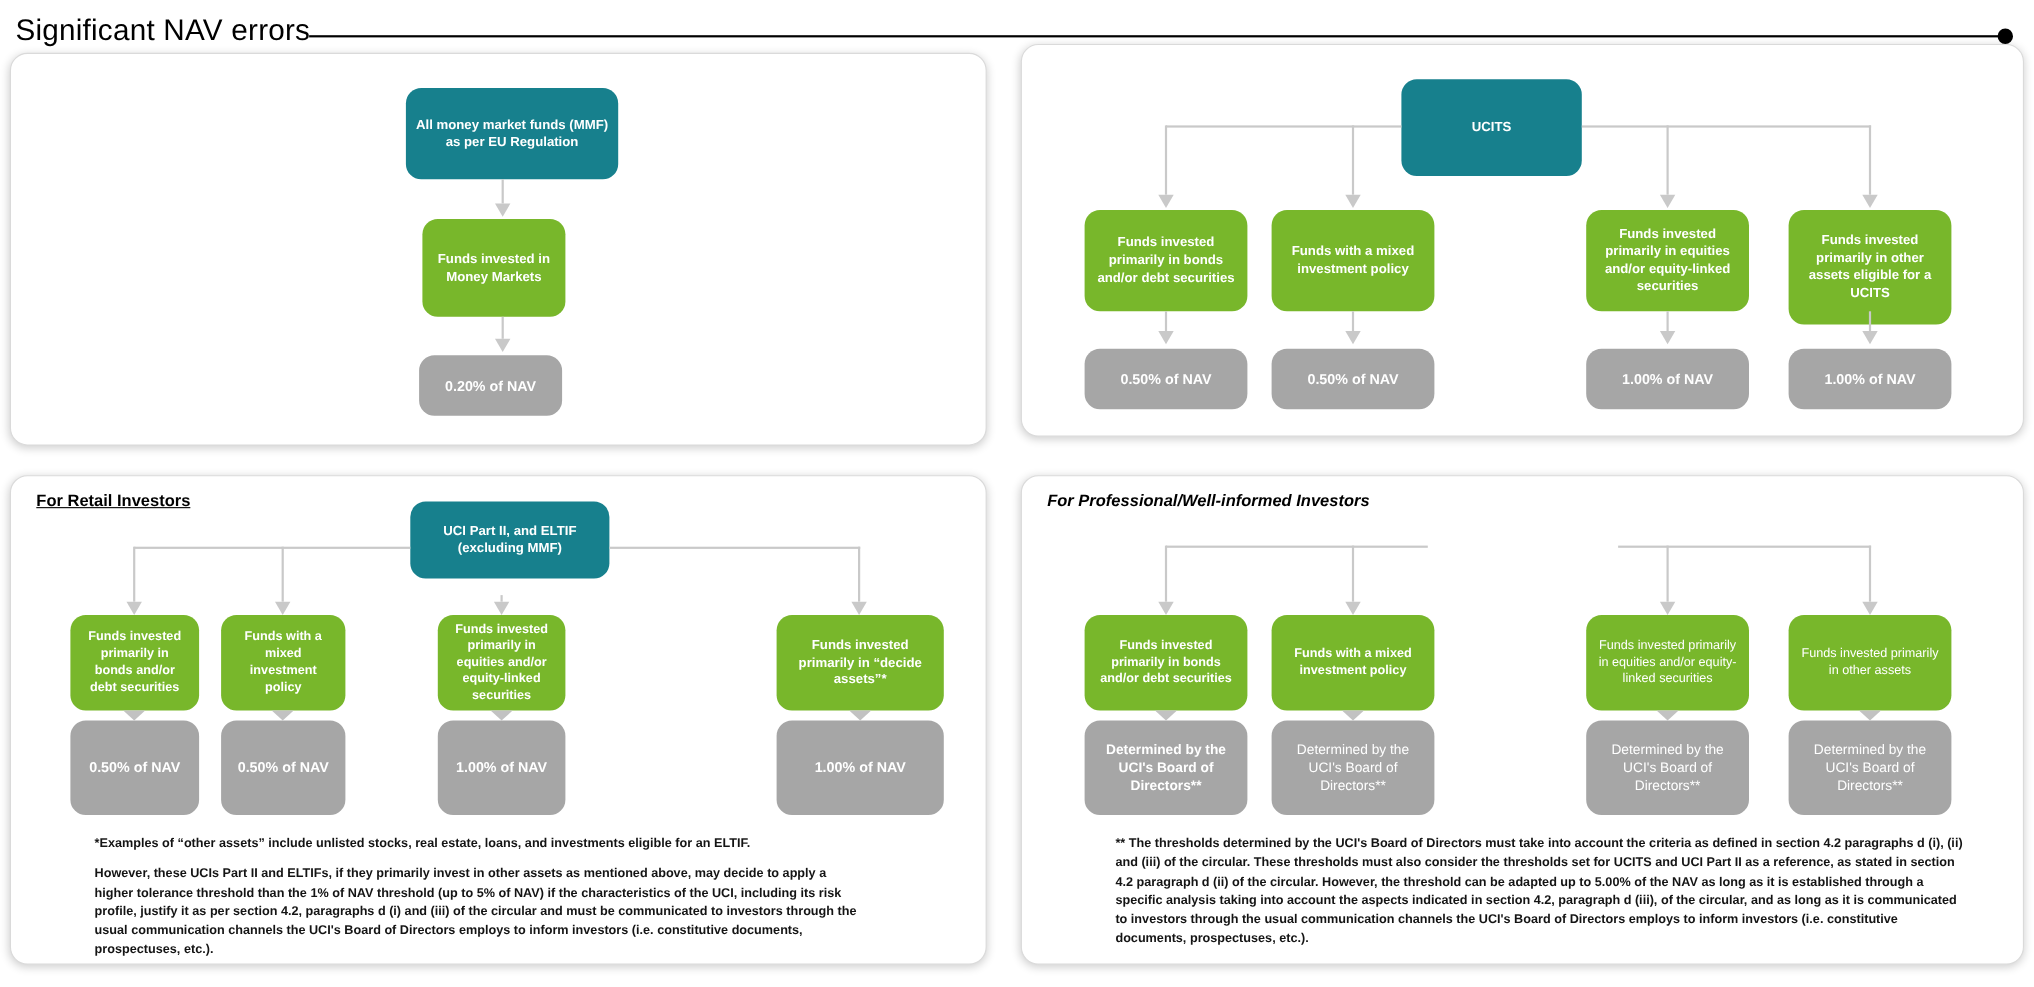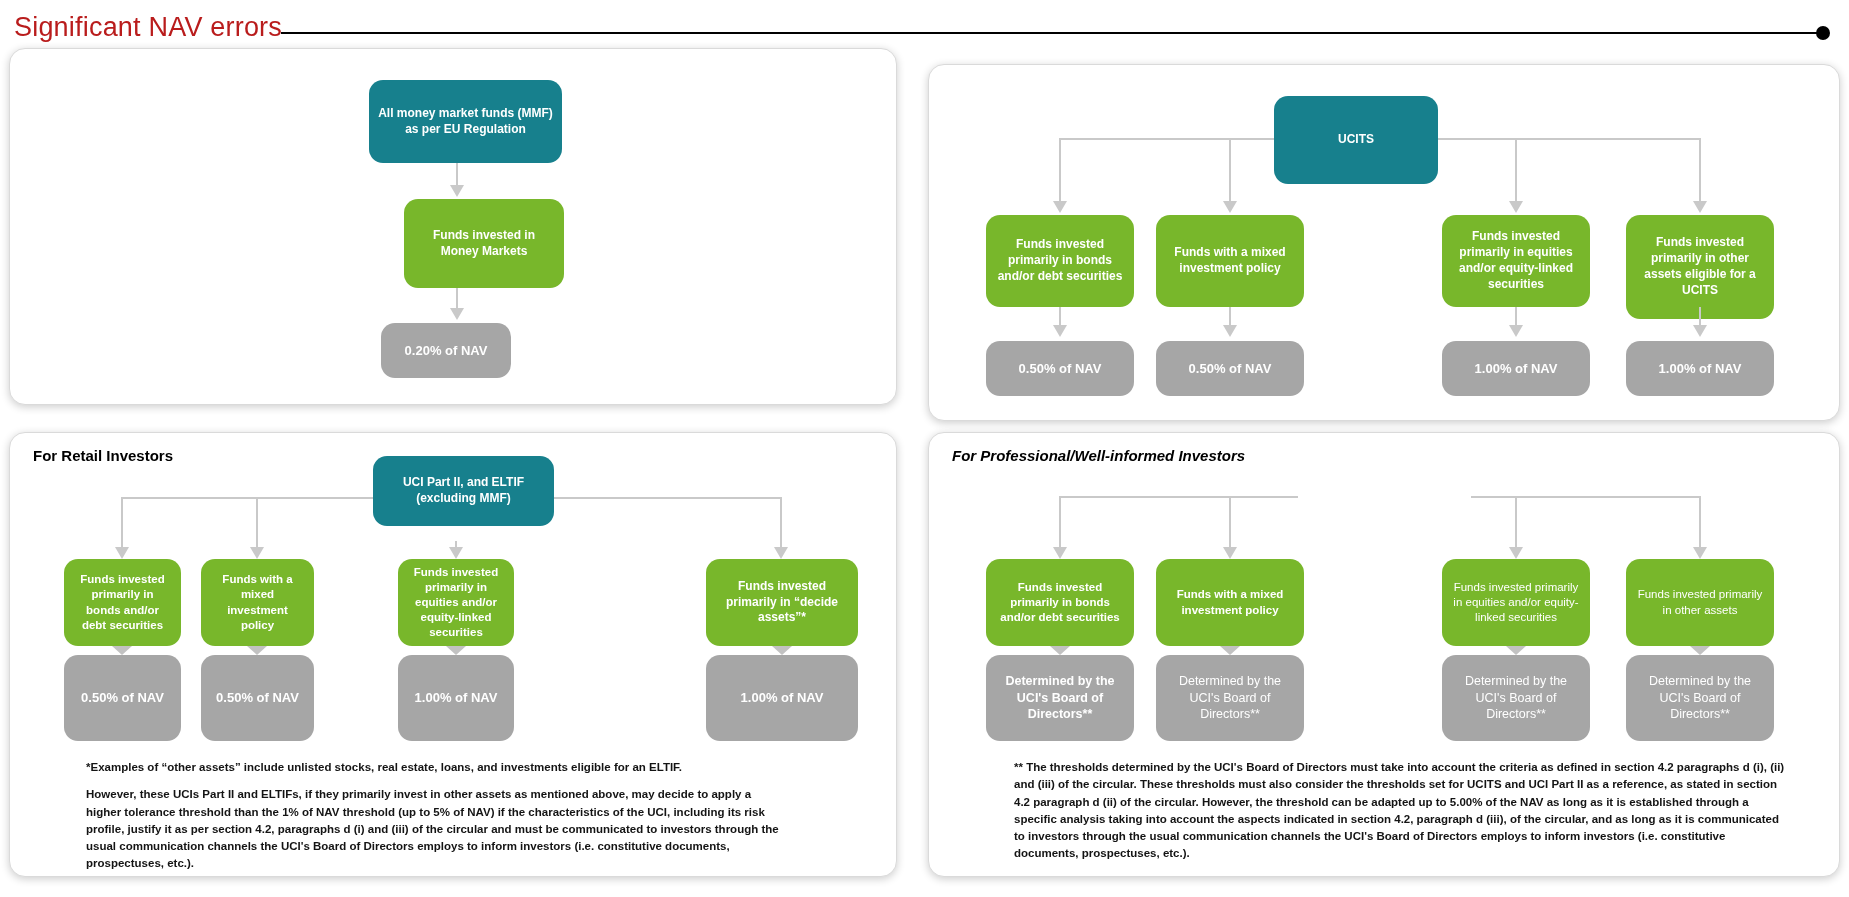--- a/index.html
+++ b/index.html
@@ -1,18 +1,18 @@
 <!DOCTYPE html>
 <html><head>
 <meta charset="utf-8">
 <style>
   html,body{margin:0;padding:0;background:#fff;}
   body{width:1849px;height:897px;position:relative;font-family:"Liberation Sans",sans-serif;overflow:hidden;}
 
-  .page-title{position:absolute;left:14px;top:12px;font-size:27px;font-weight:300;color:#b91c1c;letter-spacing:.2px;}
+  .page-title{position:absolute;left:14px;top:12px;font-size:27px;font-weight:300;color:#000000;letter-spacing:.2px;}
   .title-rule{position:absolute;left:281px;top:32px;width:1539px;height:2px;background:#000;}
   .title-dot{position:absolute;left:1816px;top:26px;width:14px;height:14px;border-radius:50%;background:#000;}
 
   .panel{position:absolute;background:#fff;border:1px solid #dadada;border-radius:16px;box-shadow:0 2px 9px rgba(0,0,0,.20);}
   .panel-header{position:absolute;font-size:15px;font-weight:bold;color:#000;}
 
   .node{position:absolute;border-radius:14px;color:#fff;font-size:12px;font-weight:bold;line-height:1.32;
         display:flex;align-items:center;justify-content:center;text-align:center;padding:5px 9px;box-sizing:border-box;}
   .teal{background:#17808D;}
   .green{background:#78B72B;}
@@ -35,31 +35,31 @@
 <div class="page-title">Significant NAV errors</div>
 <div class="title-rule"></div>
 <div class="title-dot"></div>
 
 <div class="panel" style="left:9px;top:48px;width:886px;height:355px;">
   <div class="node teal" style="left:359px;top:31px;width:193px;height:83px;">
     <span>All money market funds (MMF) as per EU Regulation</span>
   </div>
   <div class="vline" style="left:446px;top:114px;height:22px;"></div>
   <div class="arrow" style="left:440px;top:136px;"></div>
-  <div class="node green" style="left:394px;top:150px;width:160px;height:89px;">
+  <div class="node green" style="left:374px;top:150px;width:130px;height:89px;">
     <span>Funds invested in Money Markets</span>
   </div>
   <div class="vline" style="left:446px;top:239px;height:20px;"></div>
   <div class="arrow" style="left:440px;top:259px;"></div>
   <div class="node gray" style="left:371px;top:274px;width:130px;height:55px;">
     <span>0.20% of NAV</span>
   </div>
 </div>
 
-<div class="panel" style="left:928px;top:64px;width:910px;height:355px;">
+<div class="panel" style="left:928px;top:40px;width:910px;height:355px;">
   <div class="node teal" style="left:345px;top:31px;width:164px;height:88px;">
     <span>UCITS</span>
   </div>
   <div class="hline" style="left:131px;top:73px;width:214px;"></div>
   <div class="hline" style="left:509px;top:73px;width:263px;"></div>
 
   <div class="vline" style="left:130px;top:73px;height:63px;"></div>
   <div class="arrow" style="left:124px;top:136px;"></div>
   <div class="vline" style="left:300px;top:73px;height:63px;"></div>
   <div class="arrow" style="left:294px;top:136px;"></div>
@@ -98,21 +98,21 @@
   </div>
   <div class="node gray" style="left:513px;top:276px;width:148px;height:55px;">
     <span>1.00% of NAV</span>
   </div>
   <div class="node gray" style="left:697px;top:276px;width:148px;height:55px;">
     <span>1.00% of NAV</span>
   </div>
 </div>
 
 <div class="panel" style="left:9px;top:432px;width:886px;height:443px;">
-  <div class="panel-header" style="left:23px;top:14px;">For Retail Investors</div>
+  <div class="panel-header" style="left:23px;top:14px;text-decoration:underline;">For Retail Investors</div>
 
   <div class="node teal" style="left:363px;top:23px;width:181px;height:70px;">
     <span>UCI Part II, and ELTIF (excluding MMF)</span>
   </div>
   <div class="hline" style="left:112px;top:64px;width:251px;"></div>
   <div class="hline" style="left:544px;top:64px;width:228px;"></div>
 
   <div class="vline" style="left:111px;top:64px;height:50px;"></div>
   <div class="arrow" style="left:105px;top:114px;"></div>
   <div class="vline" style="left:246px;top:64px;height:50px;"></div>

